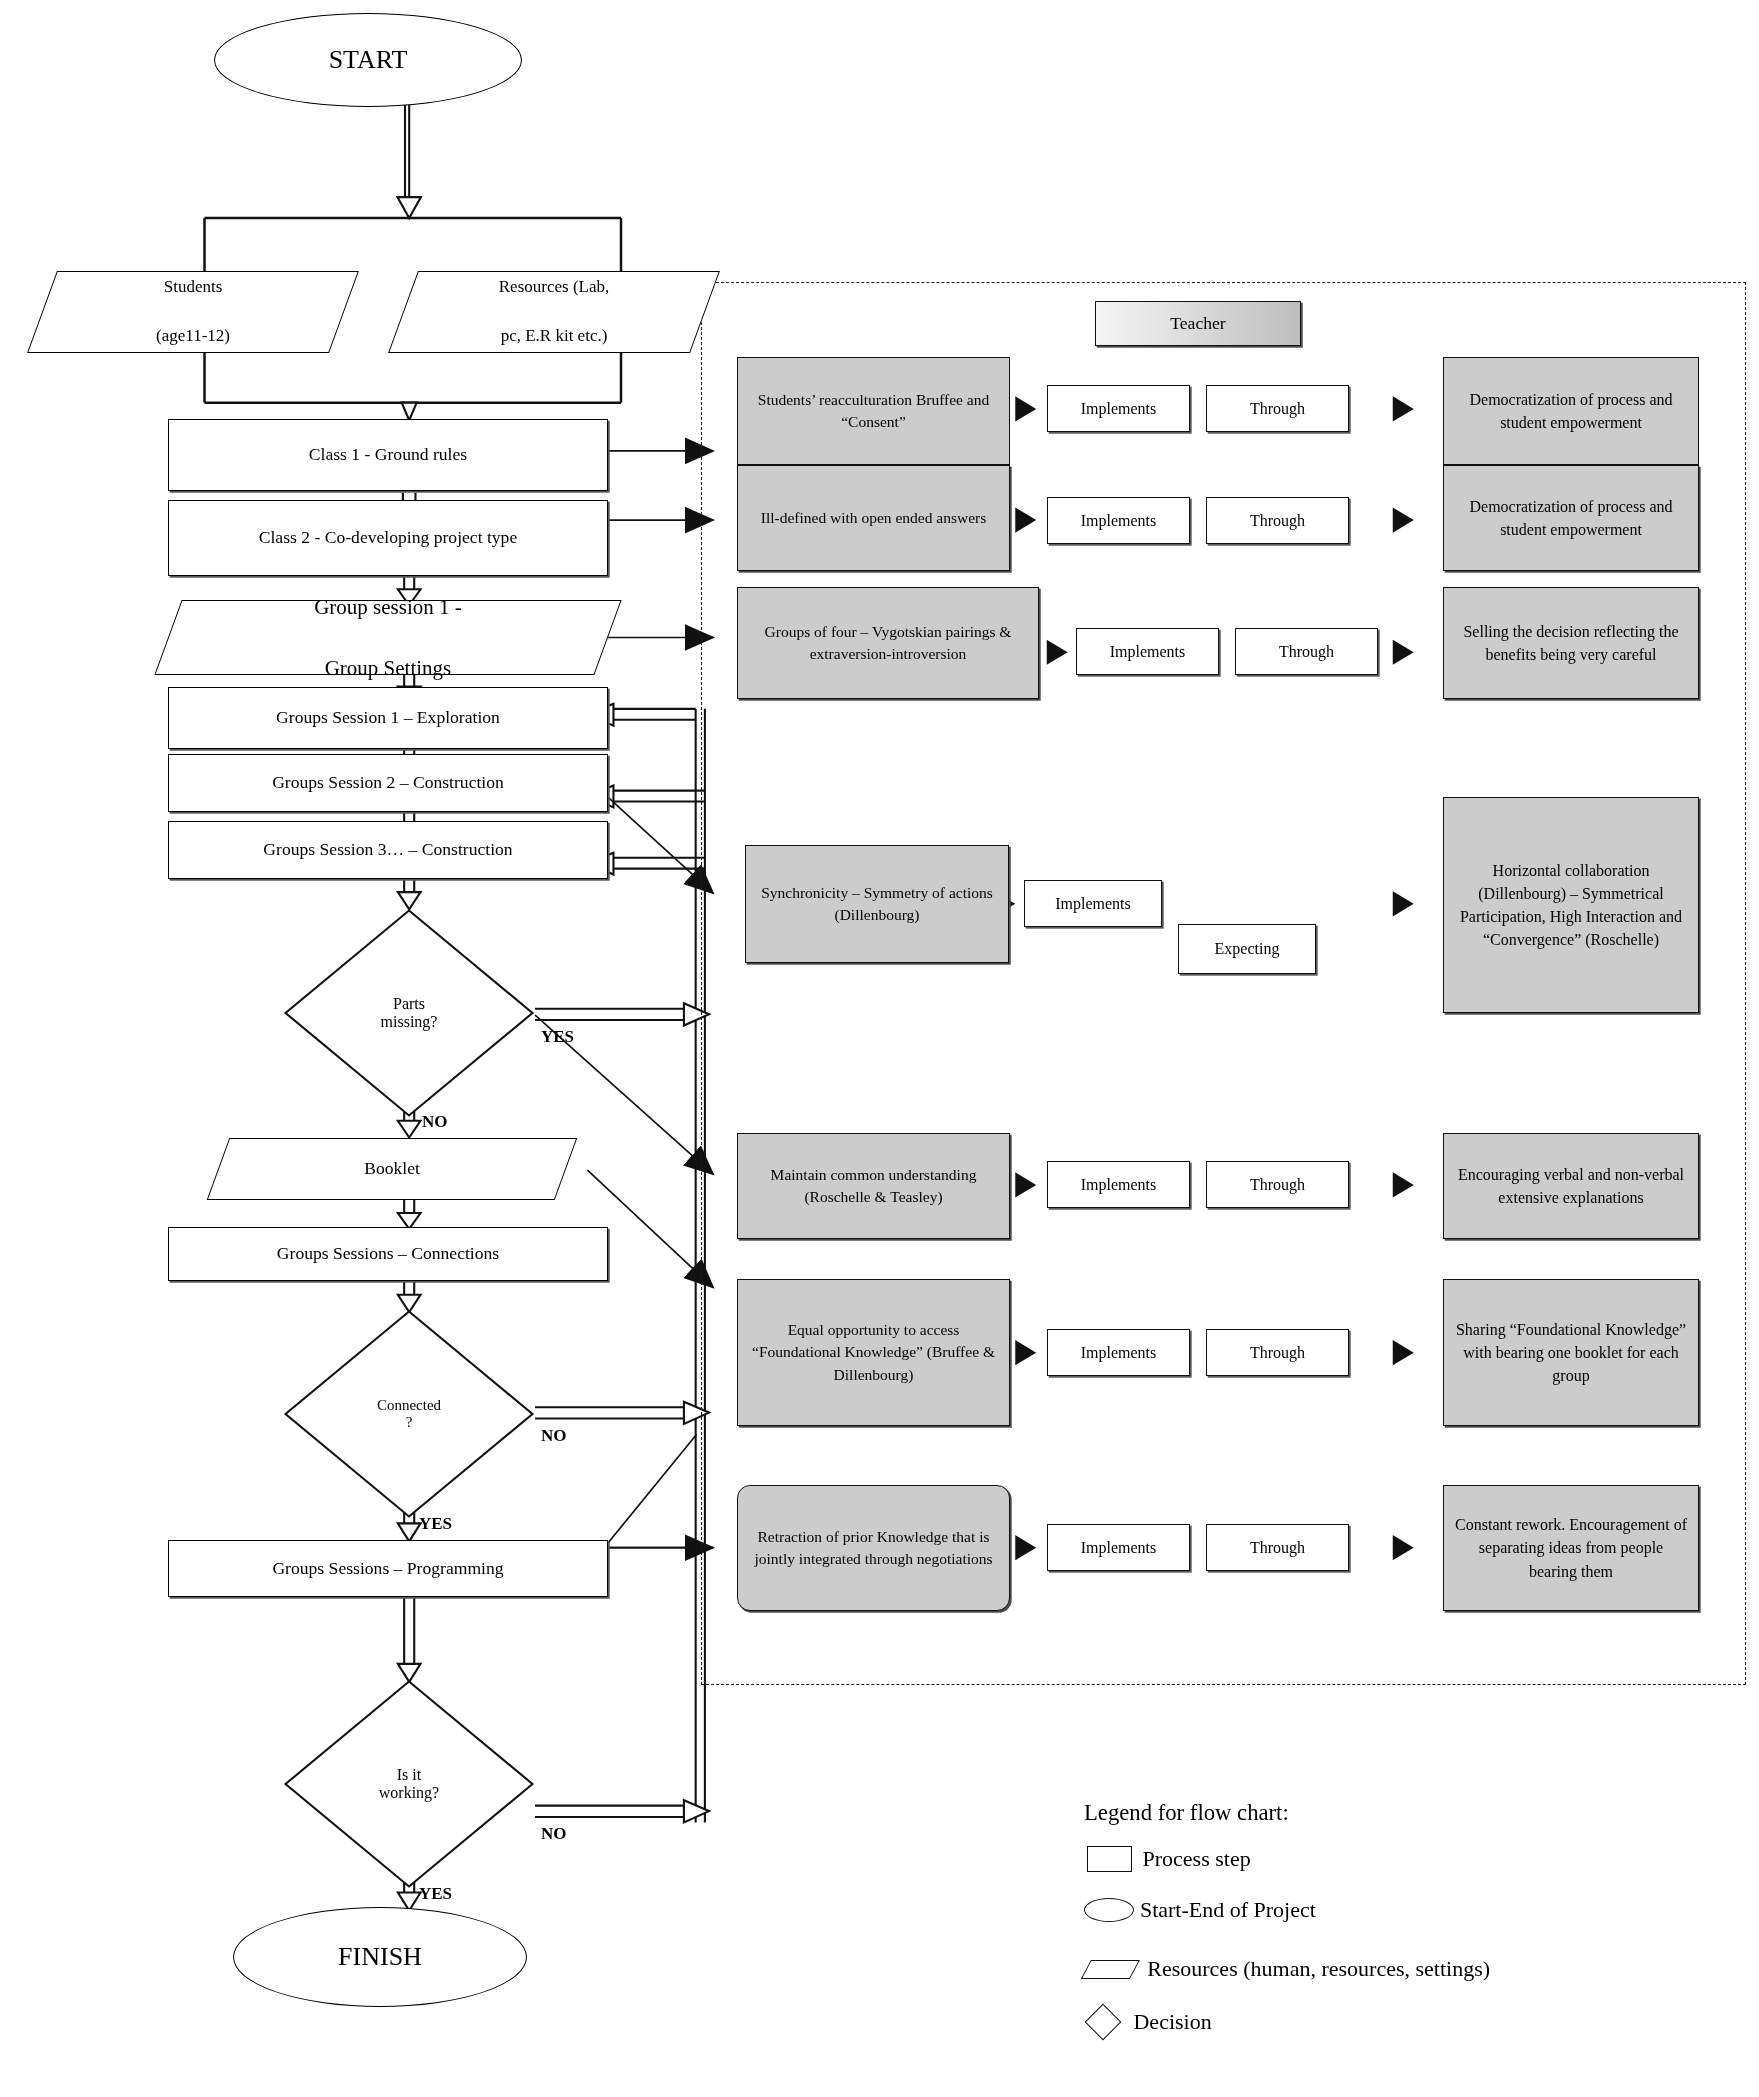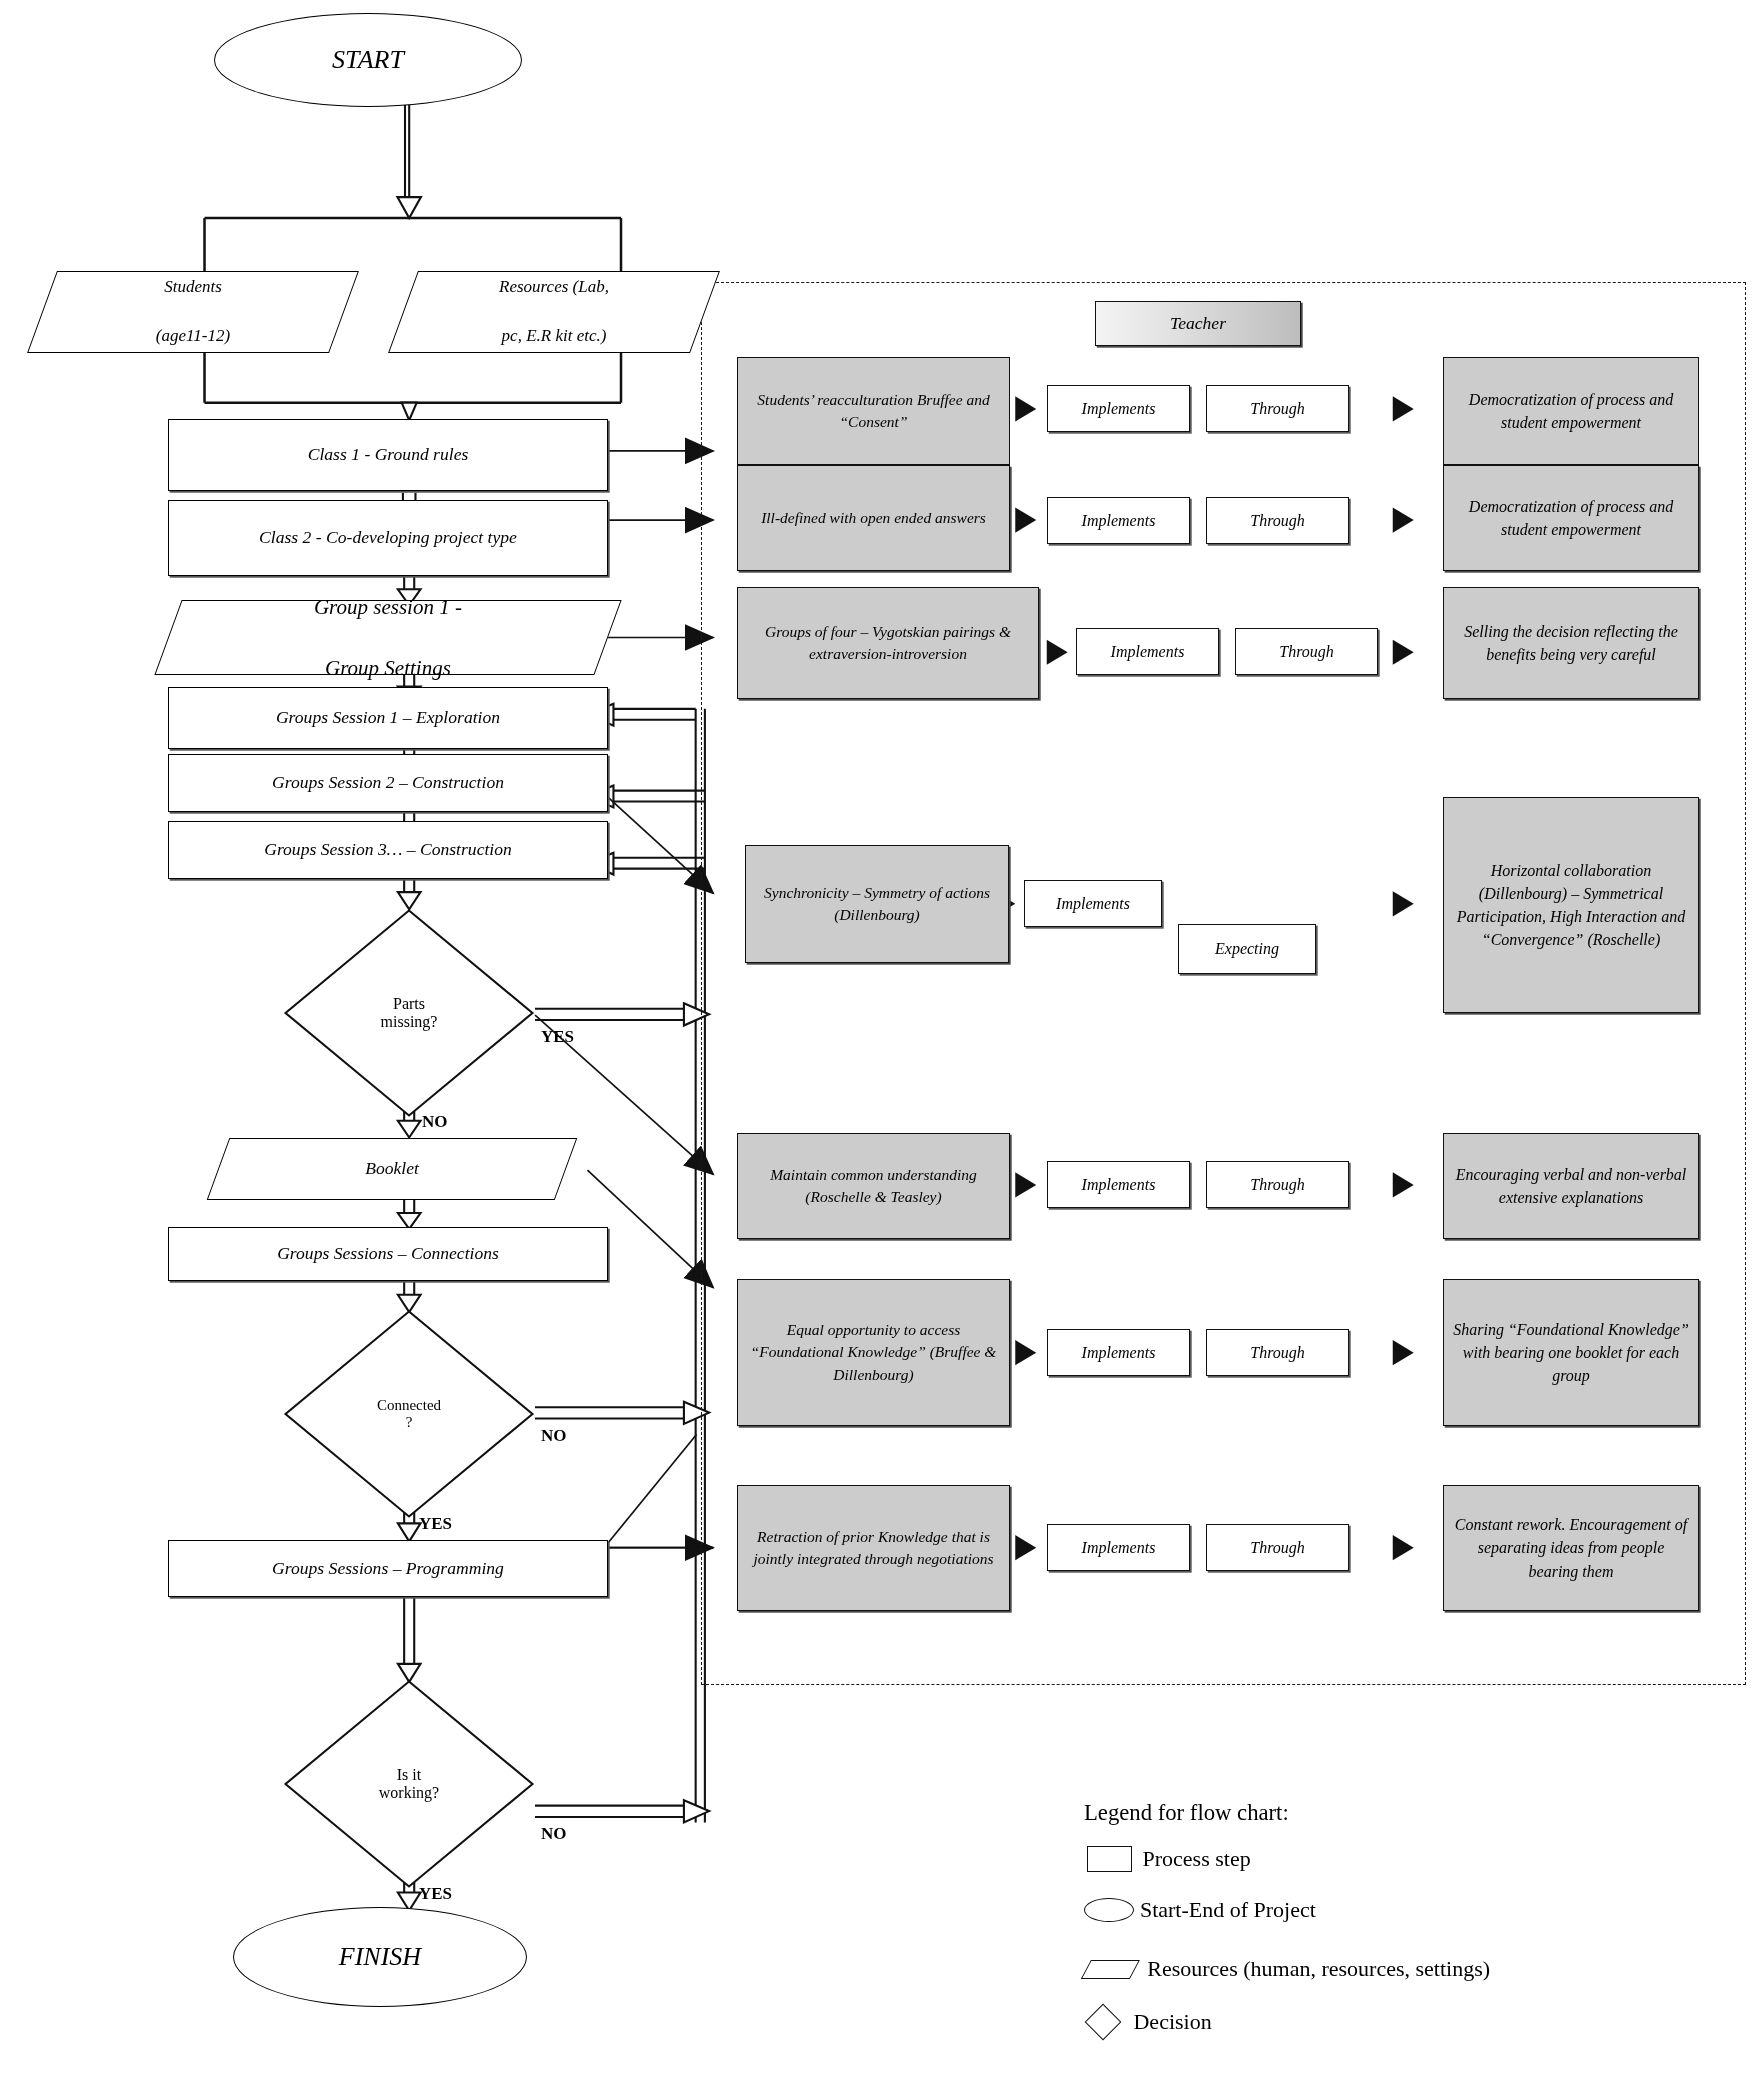--- a/index.html
+++ b/index.html
@@ -5,21 +5,21 @@
 <style>
   html,body{margin:0;padding:0;background:#ffffff;}
   body{font-family:"Liberation Serif","DejaVu Serif",serif;color:#000;}
   #canvas{
     position:relative;
     width:1760px;height:2176px;
     background:#fff;
     overflow:hidden;
   }
   .node{position:absolute;box-sizing:border-box;display:flex;align-items:center;justify-content:center;text-align:center;}
-  .node span{display:block;width:100%;line-height:1.45;font-style:italic;}
+  .node span{display:block;width:100%;line-height:1.45;}
 
   
   .proc{
     border:1.3px solid #000;
     background:#fff;
     box-shadow:1.7px 1.7px 0 0 #555;
   }
   .ellipse{
     border:1.3px solid #000;
     background:#fff;
@@ -293,21 +293,21 @@
   <div class="node tbox-white" style="left:1047px;top:1329px;width:143px;height:47px;font-size:16px;">
     <span>Implements</span>
   </div>
   <div class="node tbox-white" style="left:1206px;top:1329px;width:143px;height:47px;font-size:16px;">
     <span>Through</span>
   </div>
   <div class="node tbox-grey" style="left:1443px;top:1279px;width:256px;height:147px;font-size:16px;padding:0 9.2px;">
     <span>Sharing “Foundational Knowledge” with bearing one booklet for each group</span>
   </div>
 
-  <div class="node tbox-grey" style="left:737px;top:1485px;width:273px;height:126px;font-size:15.5px;padding:0 10px;">
+  <div class="node tbox-grey" style="left:737px;top:1485px;width:273px;height:126px;font-size:15.5px;padding:0 10px;border-radius:13px;">
     <span>Retraction of prior Knowledge that is jointly integrated through negotiations</span>
   </div>
   <div class="node tbox-white" style="left:1047px;top:1524px;width:143px;height:47px;font-size:16px;">
     <span>Implements</span>
   </div>
   <div class="node tbox-white" style="left:1206px;top:1524px;width:143px;height:47px;font-size:16px;">
     <span>Through</span>
   </div>
   <div class="node tbox-grey" style="left:1443px;top:1485px;width:256px;height:126px;font-size:16px;padding:0 9.2px;">
     <span>Constant rework. Encouragement of separating ideas from people bearing them</span>

